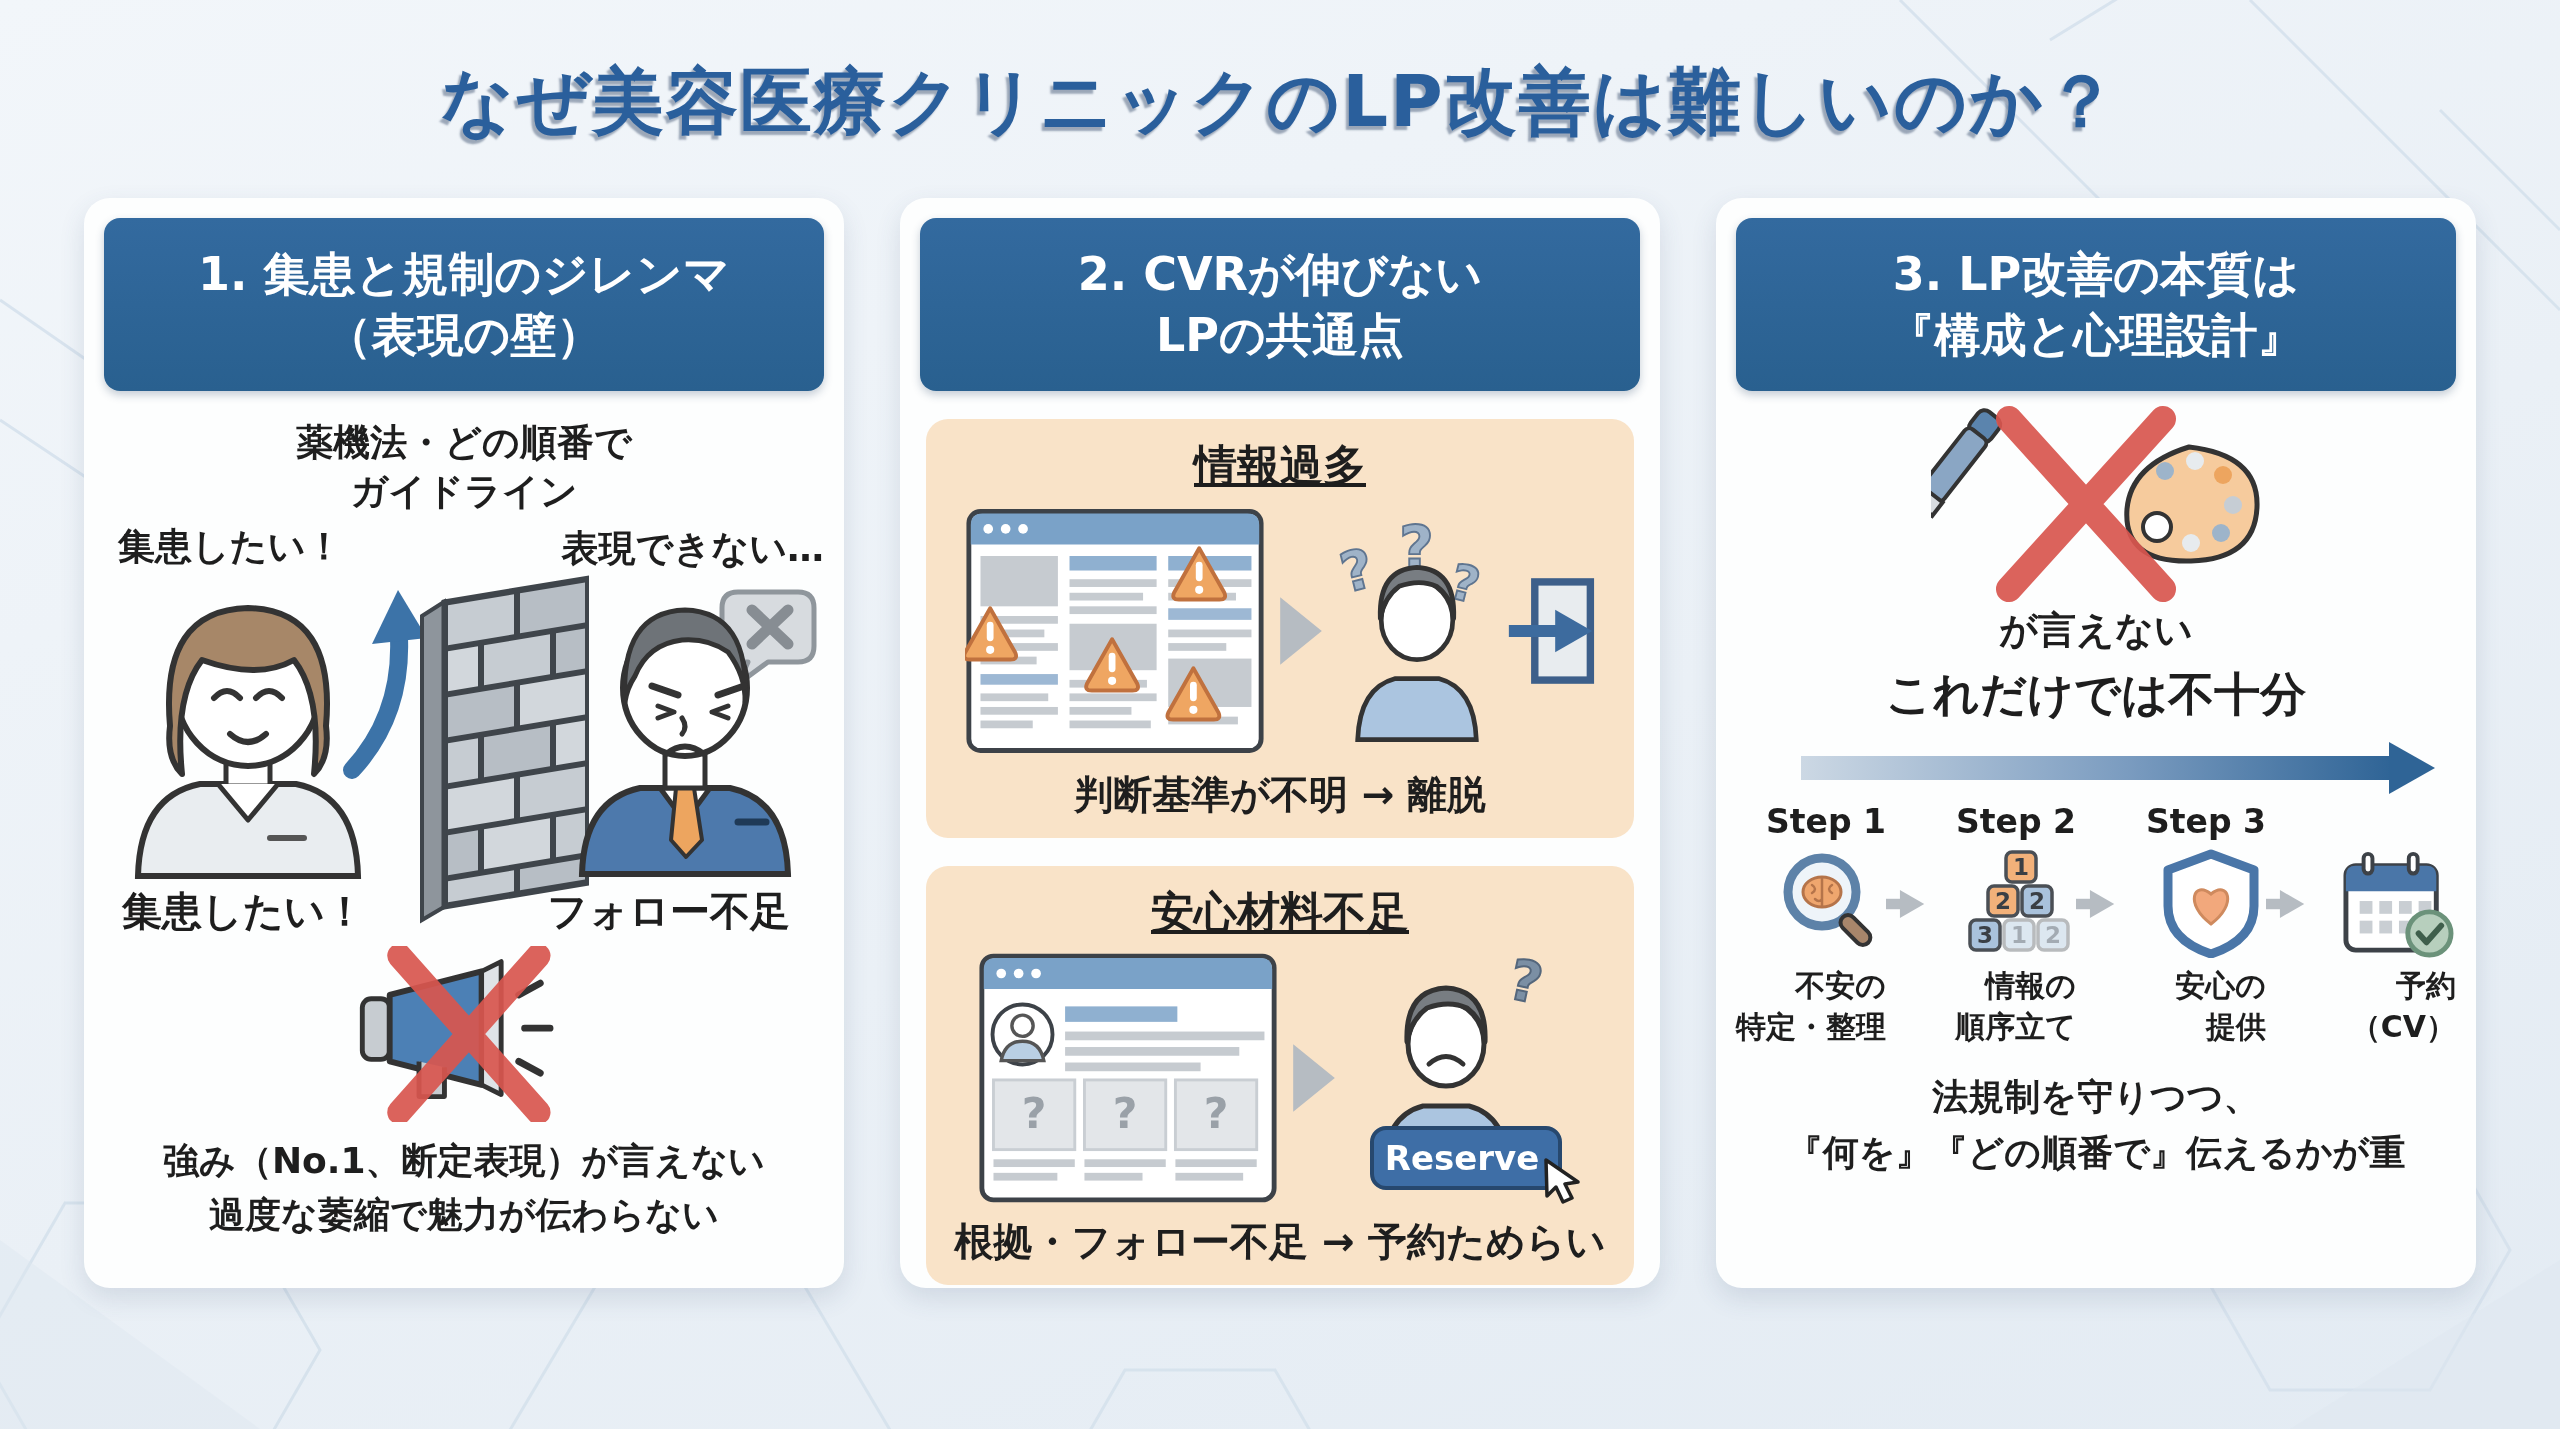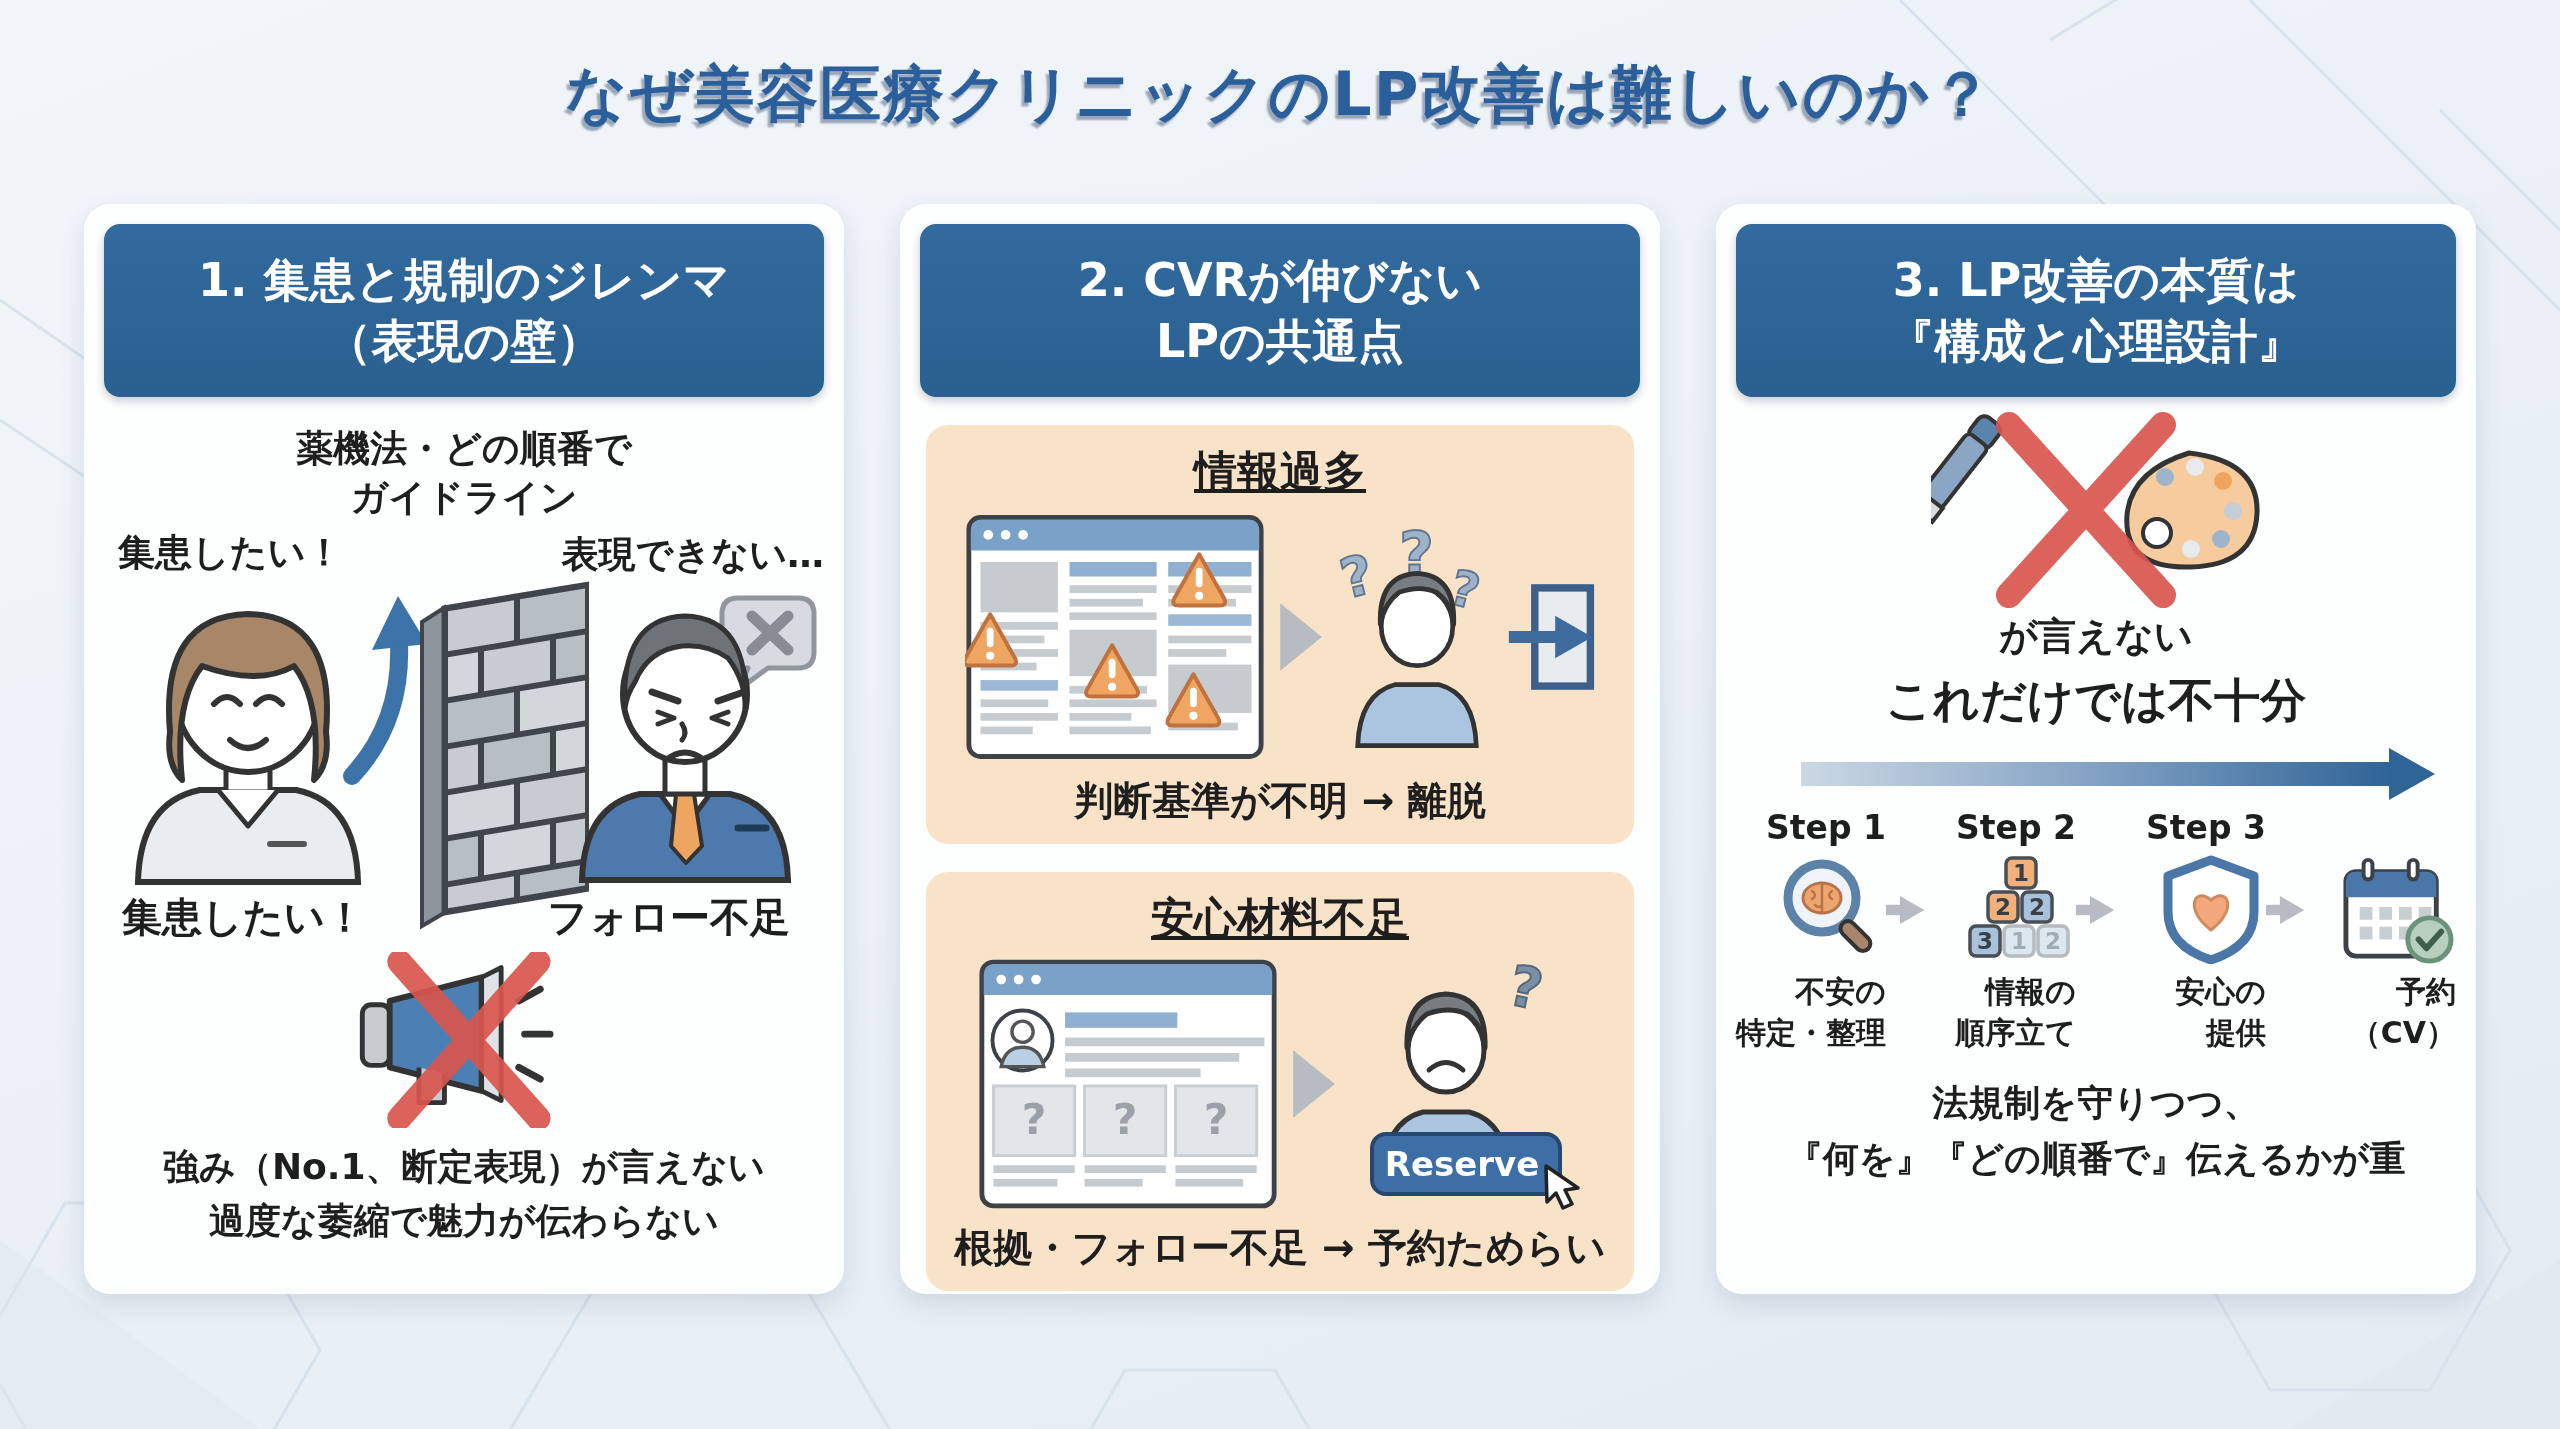--- a/index.html
+++ b/index.html
@@ -5,25 +5,25 @@
   html,body{margin:0;padding:0;}
   body{
     width:2560px;height:1429px;position:relative;overflow:hidden;
     background:linear-gradient(160deg,#f2f6fa 0%,#eaf0f6 55%,#e3ebf3 100%);
     font-family:"DejaVu Sans","Liberation Sans",sans-serif;
     color:#1e1e1e;
   }
   .bg-pattern{position:absolute;inset:0;z-index:0;}
   .content{position:relative;z-index:1;}
   .page-title{
-    text-align:center;padding-top:54px;font-size:61px;font-weight:800;
+    text-align:center;padding-top:54px;font-size:72px;font-weight:800;
     color:#2a5f9c;letter-spacing:2px;
     text-shadow:-3px 4px 2px rgba(18,42,78,.38);
   }
-  .cards{display:flex;justify-content:center;gap:56px;margin-top:68px;}
+  .cards{display:flex;justify-content:center;gap:56px;margin-top:48px;}
   .card{
     width:760px;height:1090px;background:#fdfefe;border-radius:26px;
     box-shadow:0 10px 26px rgba(60,80,110,.14);
     padding:20px;box-sizing:border-box;overflow:hidden;
   }
   .card-header{
     background:linear-gradient(180deg,#336a9f,#29608f);
     border-radius:16px;color:#fff;text-align:center;
     font-size:46px;font-weight:800;line-height:1.32;
     padding:26px 8px;box-shadow:0 4px 8px rgba(30,60,95,.25);

